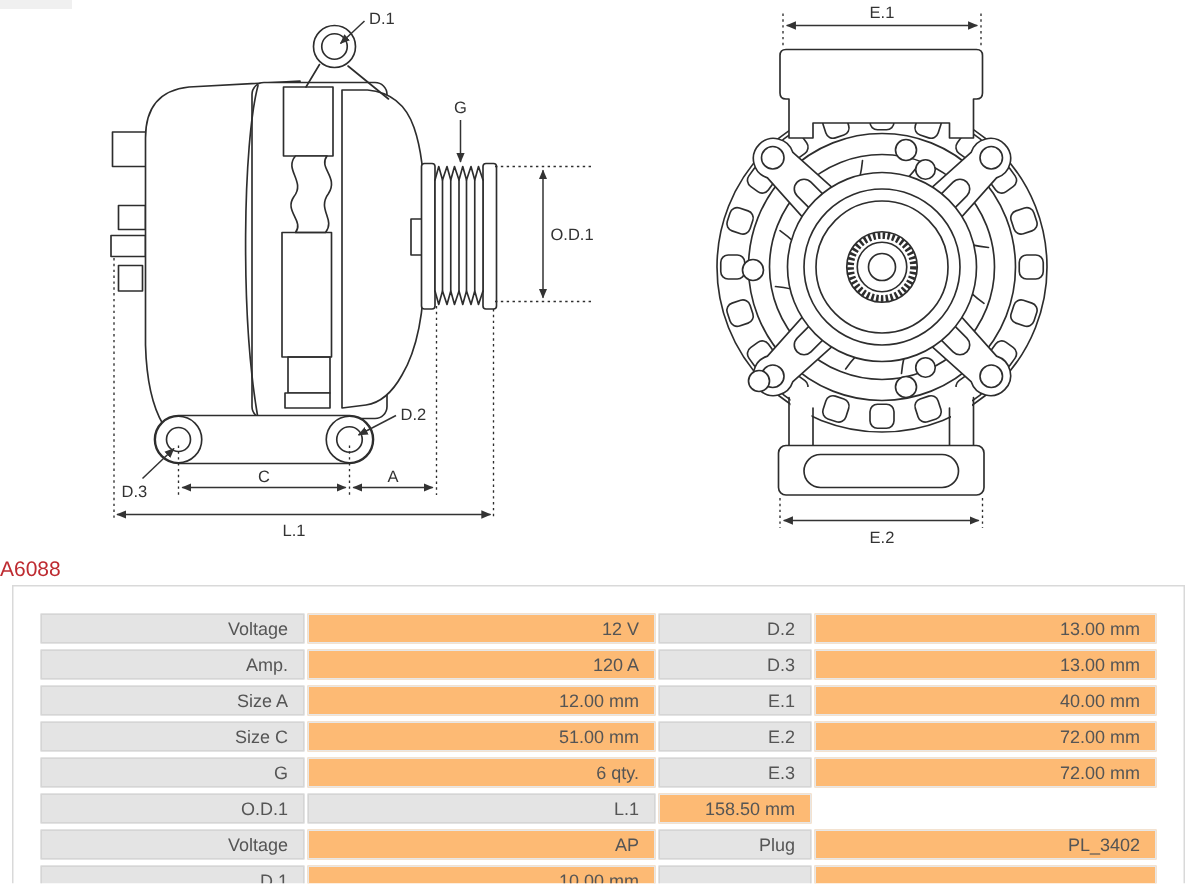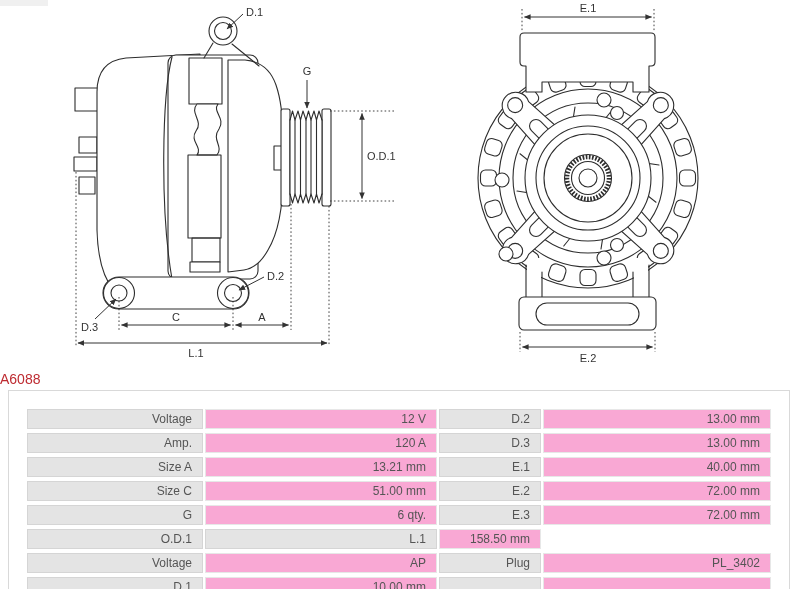--- a/index.html
+++ b/index.html
@@ -10,21 +10,21 @@
   .ln{stroke:#2d2d2d;stroke-width:1.1;fill:none;stroke-linejoin:round;stroke-linecap:round;}
   .w{fill:#ffffff;}
   .nf{fill:none;}
   .dt{stroke:#2d2d2d;stroke-width:0.9;fill:none;stroke-dasharray:1.6 2.3;}
   .dim{stroke:#333333;stroke-width:1;fill:none;}
   .dl{font-family:"Liberation Sans",sans-serif;font-size:11px;fill:#333333;}
   .part-number{position:absolute;left:0;top:371px;font-size:14px;color:#BE2B31;text-decoration:none;cursor:pointer;}
   .spec-table{position:absolute;left:8px;top:390px;width:782px;box-sizing:border-box;
               border:1px solid #d9d9d9;padding:18px;display:flex;flex-direction:column;gap:4px;background:#fff;}
   .spec-row{display:grid;grid-template-columns:176px 232px 102px 1fr;column-gap:2px;height:20px;}
-  .cell{box-sizing:border-box;border:1px solid #e7e7e7;background:#f9a8d4;color:#555555;
+  .cell{box-sizing:border-box;border:1px solid #e7e7e7;background:#fdba74;color:#555555;
         font-size:12px;line-height:18px;text-align:right;padding:0 10px;white-space:nowrap;overflow:hidden;}
   .cell.label{background:#e4e4e4;border-color:#d5d5d5;}
 </style>
 </head>
 <body>
 
 <div class="stage">
 
   <div class="corner-artifact"></div>
 
@@ -235,21 +235,21 @@
       <div class="cell value">13.00 mm</div>
     </div>
     <div class="spec-row">
       <div class="cell label">Amp.</div>
       <div class="cell value">120 A</div>
       <div class="cell label">D.3</div>
       <div class="cell value">13.00 mm</div>
     </div>
     <div class="spec-row">
       <div class="cell label">Size A</div>
-      <div class="cell value">13.21 mm</div>
+      <div class="cell value">12.00 mm</div>
       <div class="cell label">E.1</div>
       <div class="cell value">40.00 mm</div>
     </div>
     <div class="spec-row">
       <div class="cell label">Size C</div>
       <div class="cell value">51.00 mm</div>
       <div class="cell label">E.2</div>
       <div class="cell value">72.00 mm</div>
     </div>
     <div class="spec-row">

